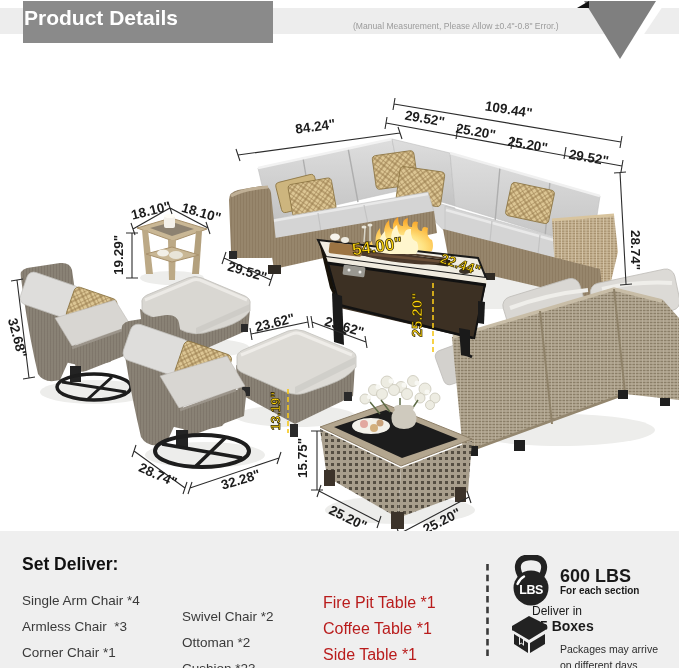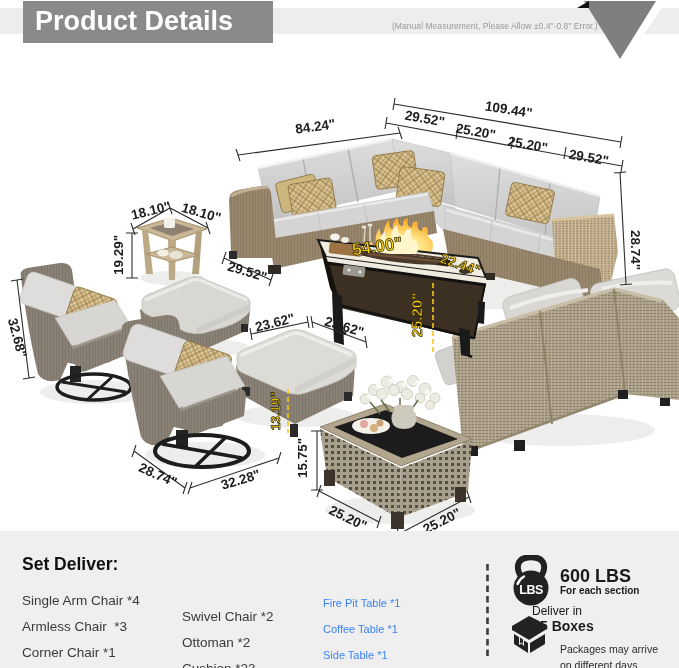--- a/index.html
+++ b/index.html
@@ -14,23 +14,23 @@
 <svg class="abs" style="left:560px;top:0" width="119" height="70" viewBox="0 0 119 70">
   <polygon points="27,0 107,0 64,64" fill="#ffffff"></polygon>
 
   <polygon points="24,1 96,1 60,59" fill="#7f7f7f"></polygon>
 
   <polygon points="17,8 29,1 29,8" fill="#111111"></polygon>
 </svg>
 
 <div class="abs" style="left:23px;top:1px;width:250px;height:42px;background:#8a8a8a"></div>
 
-<div class="abs" style="left:35px;top:6px;width:240px;color:#fff;font-size:27px;font-weight:bold;letter-spacing:0px">Product Details</div>
-
-<div class="abs" style="left:392px;top:21px;font-size:8.6px;color:#9b9b9b">(Manual Measurement, Please Allow ±0.4"-0.8" Error.)</div>
+<div class="abs" style="left:24px;top:6px;width:240px;color:#fff;font-size:21px;font-weight:bold;letter-spacing:0px">Product Details</div>
+
+<div class="abs" style="left:353px;top:21px;font-size:8.6px;color:#9b9b9b">(Manual Measurement, Please Allow ±0.4"-0.8" Error.)</div>
 
 <svg class="abs" style="left:0;top:0" width="679" height="540" viewBox="0 0 679 540">
   <defs>
     <linearGradient id="cush" x1="0" y1="0" x2="0" y2="1">
       <stop offset="0" stop-color="#dedede"></stop>
         <stop offset="1" stop-color="#c3c3c3"></stop>
     </linearGradient>
     <pattern id="wkTan" width="6" height="4" patternUnits="userSpaceOnUse">
       <rect width="6" height="4" fill="#9e8d73"></rect>
       <path d="M0 1h6M0 3h6" stroke="#7e6b50" stroke-width="1"></path>
@@ -435,21 +435,21 @@
 </svg>
 
 <div class="abs" style="left:0;top:531px;width:679px;height:137px;background:#efefef"></div>
 
 <div class="abs" style="left:22px;top:554px;font-size:17.5px;font-weight:bold;color:#111">Set Deliver:</div>
 
 <div class="abs" style="left:22px;top:588px;font-size:13.5px;color:#3a3a3a;line-height:26px">Single Arm Chair *4<br>Armless Chair&nbsp; *3<br>Corner Chair *1</div>
 
 <div class="abs" style="left:182px;top:604px;font-size:13.5px;color:#3a3a3a;line-height:26px">Swivel Chair *2<br>Ottoman *2<br>Cushion *23</div>
 
-<div class="abs" style="left:323px;top:590px;font-size:11px;color:#3b82f6;line-height:26px">Fire Pit Table *1<br>Coffee Table *1<br>Side Table *1</div>
+<div class="abs" style="left:323px;top:590px;font-size:16px;color:#b91c1c;line-height:26px">Fire Pit Table *1<br>Coffee Table *1<br>Side Table *1</div>
 
 <svg class="abs" style="left:484px;top:560px" width="8" height="100" viewBox="0 0 8 100">
   <line x1="3.5" y1="4" x2="3.5" y2="96" stroke="#3a3a3a" stroke-width="2.6" stroke-dasharray="6.5 4.2"></line>
 </svg>
 
 <svg class="abs" style="left:511px;top:555px" width="40" height="52" viewBox="0 0 40 52">
   <path d="M11 23 C4 13 6.5 5 14 3 C18 2 22 2 26 3 C33.5 5 36 13 29 23" fill="none" stroke="#222222" stroke-width="6"></path>
   <circle cx="20" cy="33" r="17.5" fill="#222222"></circle>
   <path d="M6.5 29 A14.5 14.5 0 0 1 13 21.5" fill="none" stroke="#ffffff" stroke-width="2.4" stroke-linecap="round"></path>
   <text x="20" y="38.5" font-size="12.5" font-weight="bold" fill="#ffffff" text-anchor="middle" font-family="Liberation Sans" letter-spacing="-0.5">LBS</text>

